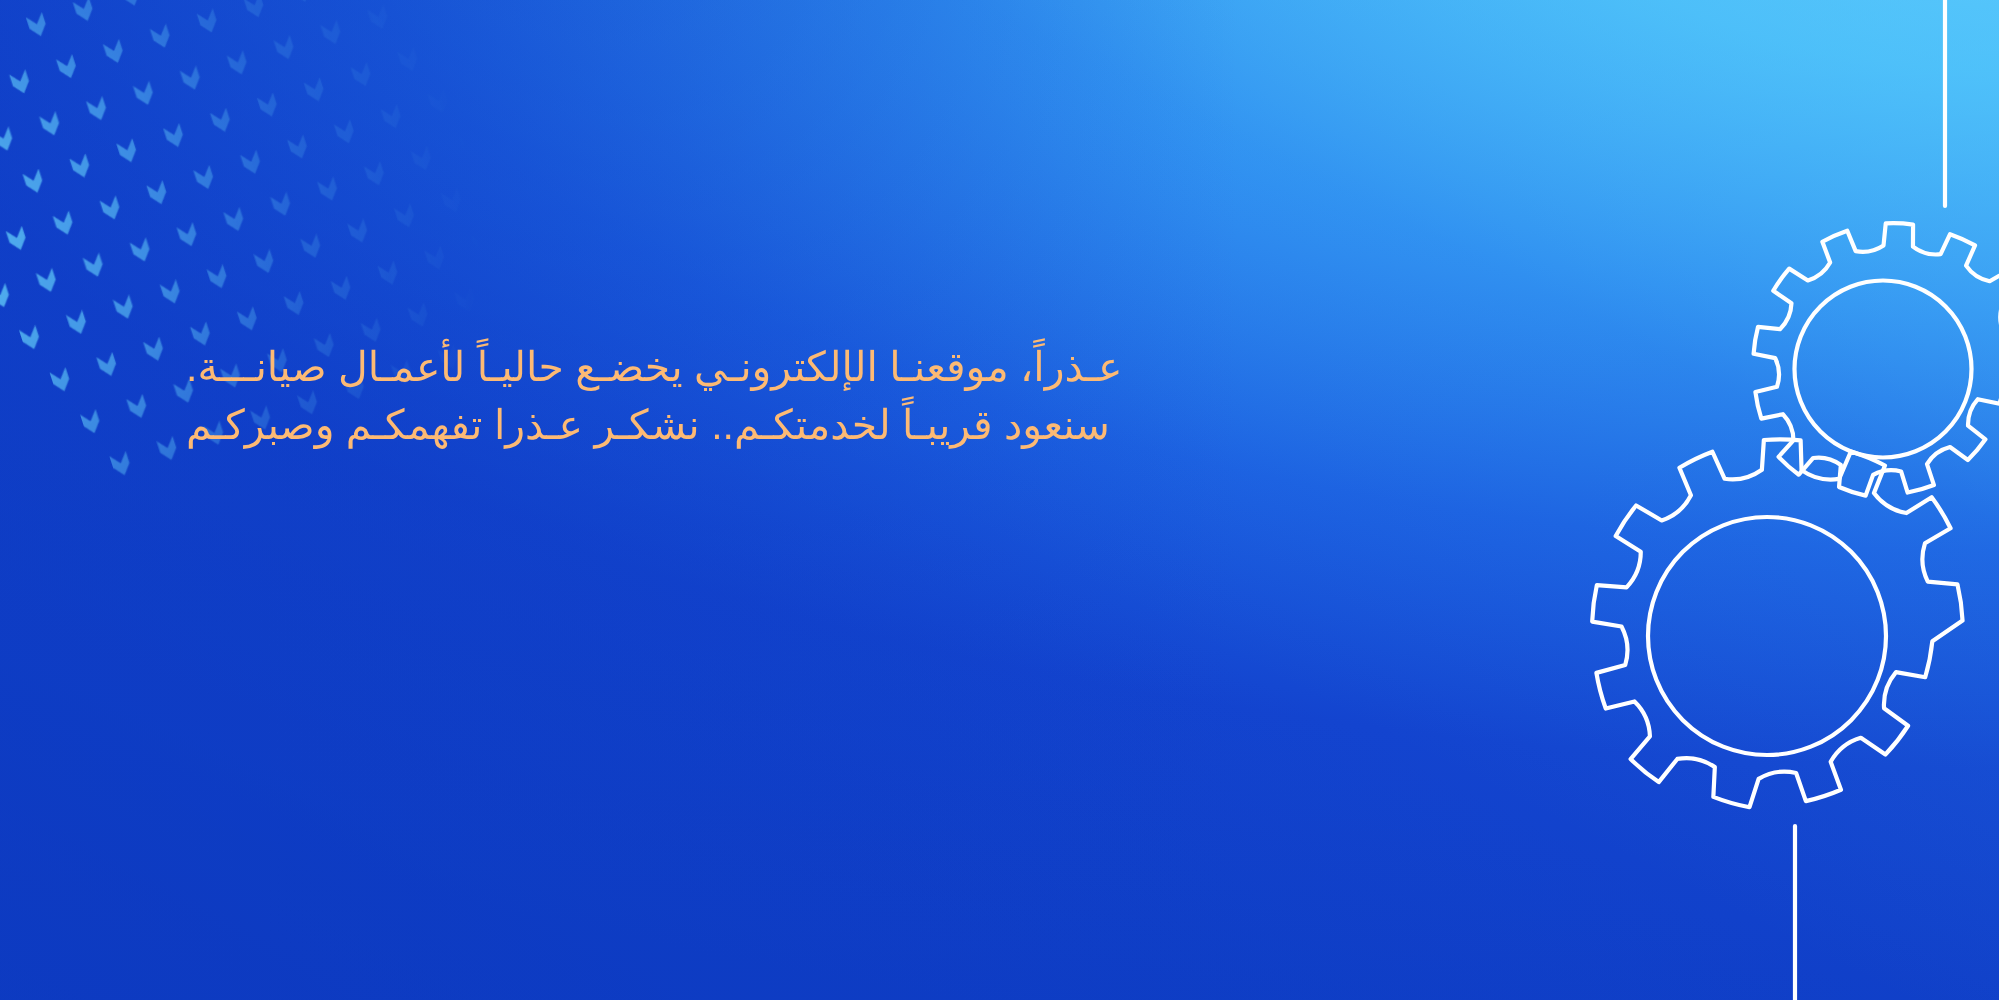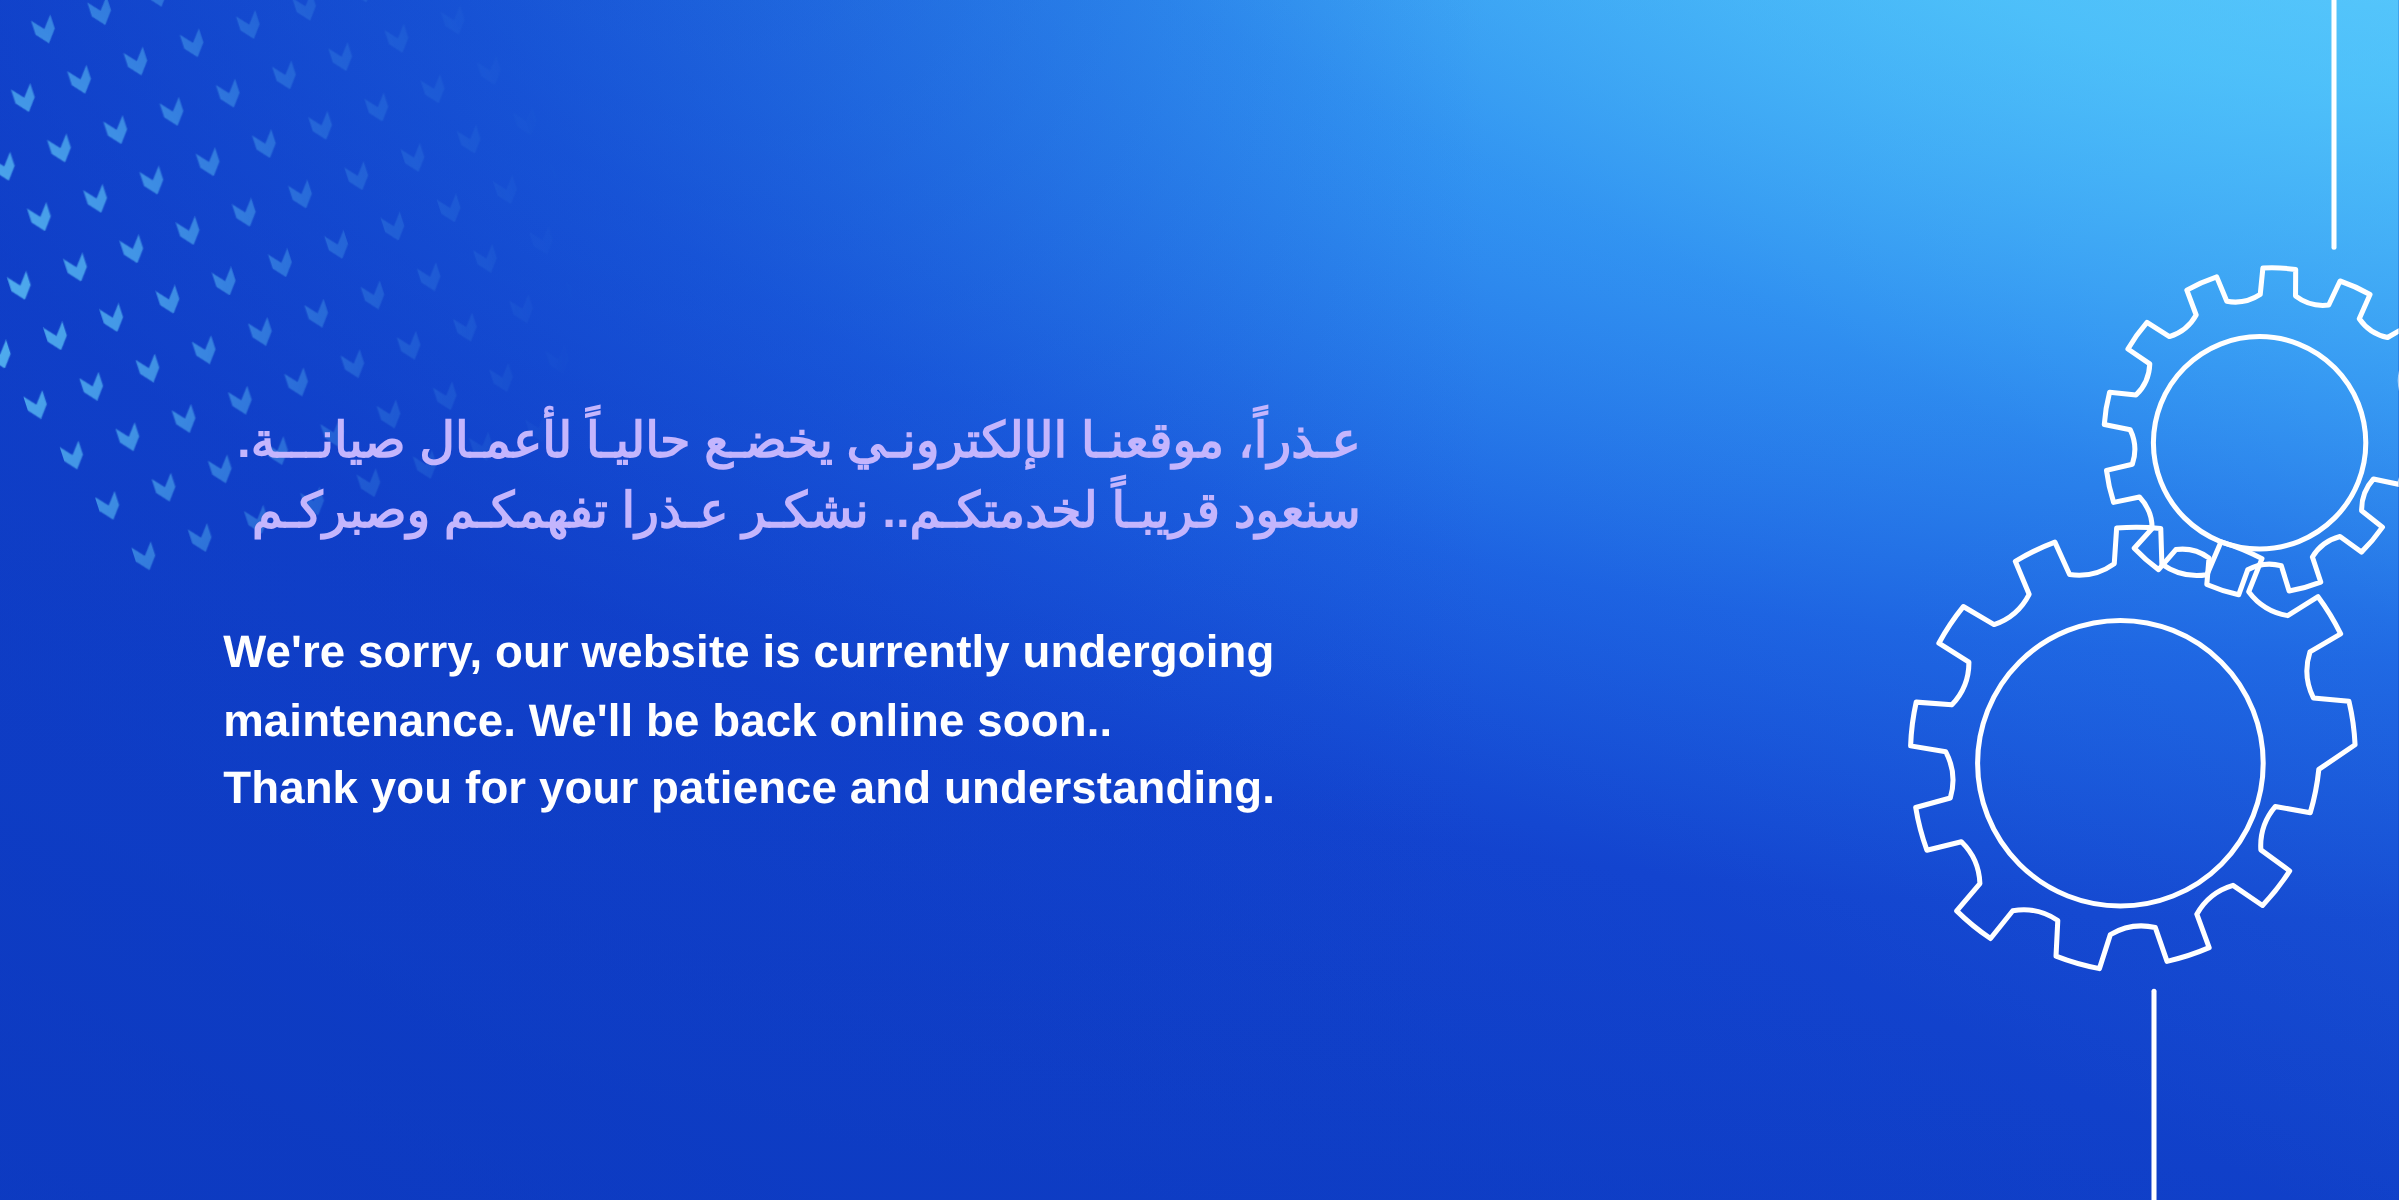--- a/index.html
+++ b/index.html
@@ -58,25 +58,25 @@
 
   
   .content {
     position: absolute;
     left: 186px;
     top: 338px;
     width: 1010px;
   }
   .arabic-block {
     direction: rtl;
-    text-align: right;
-    color: #c4b5fd;
+    text-align: left;
+    color: #fdba74;
     font-size: 41px;
     line-height: 1.42;
-    font-weight: 700;
+    font-weight: 400;
     letter-spacing: 0.2px;
     width: 948px;
   }
   .arabic-line { white-space: nowrap; }
 
   .english-block {
     margin-top: 62px;
     color: #ffffff;
     font-size: 38px;
     line-height: 1.48;
@@ -239,21 +239,16 @@
     </svg>
   </div>
 
   <div class="content">
 
     <div class="arabic-block">
       <div class="arabic-line">عـذراً، موقعنـا الإلكترونـي يخضـع حاليـاً لأعمـال صيانـــة.</div>
       <div class="arabic-line">سنعود قريبـاً لخدمتكـم.. نشكـر عـذرا تفهمكـم وصبركـم</div>
     </div>
 
-    <div class="english-block">
-      <div class="english-line">We're sorry, our website is currently undergoing</div>
-      <div class="english-line">maintenance. We'll be back online soon..</div>
-      <div class="english-line">Thank you for your patience and understanding.</div>
-    </div>
 
   </div>
 
 </div>
 
 </body></html>

